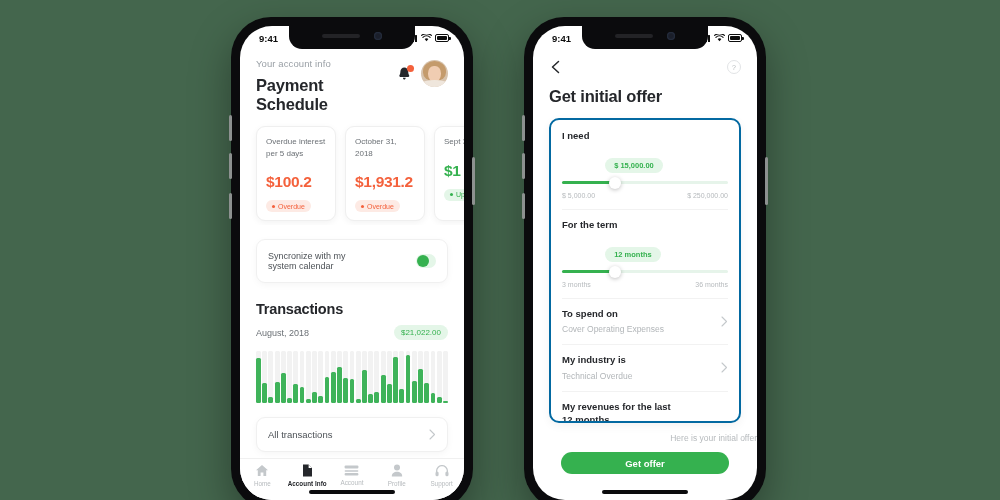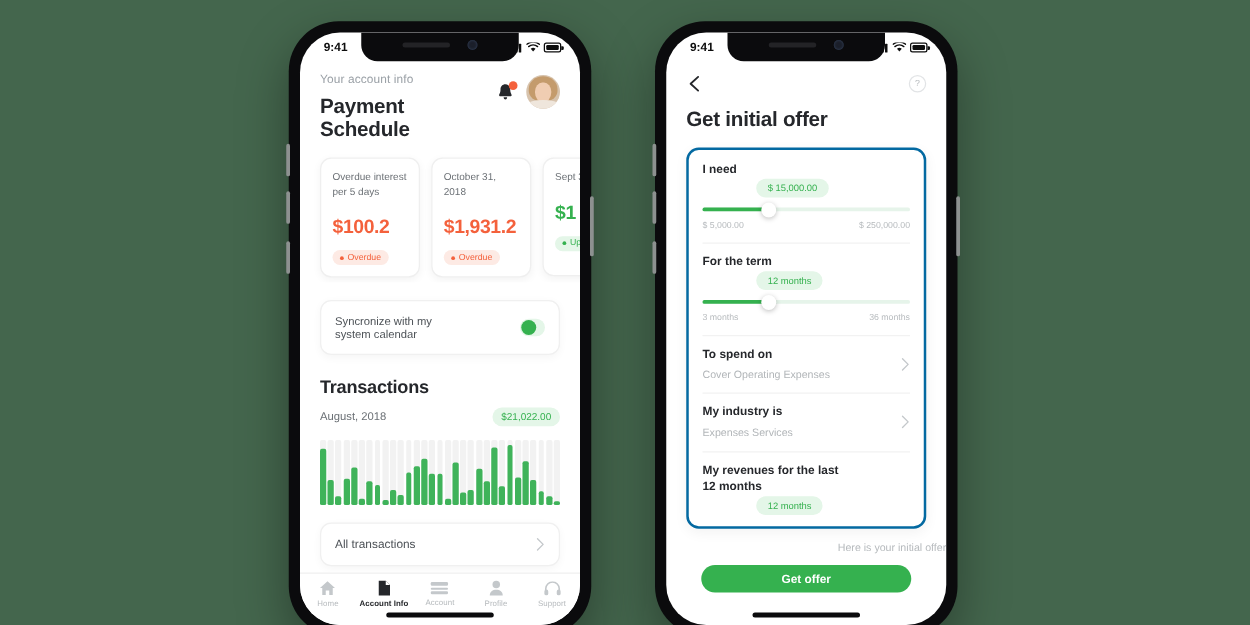--- a/index.html
+++ b/index.html
@@ -151,21 +151,21 @@
     font-size: 7px; color: #b6babd;
   }
   .s2-title { font-size: 16.5px; font-weight: 700; color: #25272b; margin: 13px 16px 0 16px; letter-spacing: -.2px;}
 
   .offer-card {
     margin: 12px 16px 0 16px; background: #fff; border: 2px solid #0369a1; border-radius: 10px;
     box-shadow: 0 3px 10px rgba(20,20,20,.05); padding: 10px 11px 9px 11px;
     height: 305px; overflow: hidden;
   }
   .fld-label { font-size: 9.5px; font-weight: 700; color: #25272b; line-height: 1.35; }
-  .bubble-row { display: flex; margin-top: 0; }
+  .bubble-row { display: flex; margin-top: 15px; font-weight: bold; }
   .bubble {
     background: #e4f6e8; color: #35b14f; font-size: 7.5px;
     padding: 3px 9px; border-radius: 9px; white-space: nowrap;
   }
   .slider { position: relative; height: 12px; margin-top: 4px; }
   .track { position: absolute; top: 4.5px; left: 0; right: 0; height: 3px; border-radius: 2px; background: #e6f4ea; }
   .fill  { position: absolute; top: 4.5px; left: 0; height: 3px; border-radius: 2px; background: #35b14f; }
   .knob2 {
     position: absolute; top: 0; width: 12px; height: 12px; border-radius: 50%;
     background: #fff; box-shadow: 0 1px 4px rgba(0,0,0,.25); transform: translateX(-6px);
@@ -505,21 +505,21 @@
             <svg width="7" height="11" viewBox="0 0 7 11">
               <path d="M1 1 L5.5 5.5 L1 10" stroke="#c4c8cb" stroke-width="1.1" fill="none" stroke-linecap="round" stroke-linejoin="round"></path>
             </svg>
           </div>
 
           <div class="sep"></div>
 
           <div class="select-row">
             <div>
               <div class="fld-label">My industry is</div>
-              <div class="select-sub">Expenses Services</div>
+              <div class="select-sub">Technical Overdue</div>
             </div>
             <svg width="7" height="11" viewBox="0 0 7 11">
               <path d="M1 1 L5.5 5.5 L1 10" stroke="#c4c8cb" stroke-width="1.1" fill="none" stroke-linecap="round" stroke-linejoin="round"></path>
             </svg>
           </div>
 
           <div class="sep"></div>
 
           <div>
             <div class="fld-label" style="max-width:110px">My revenues for the last 12 months</div>

